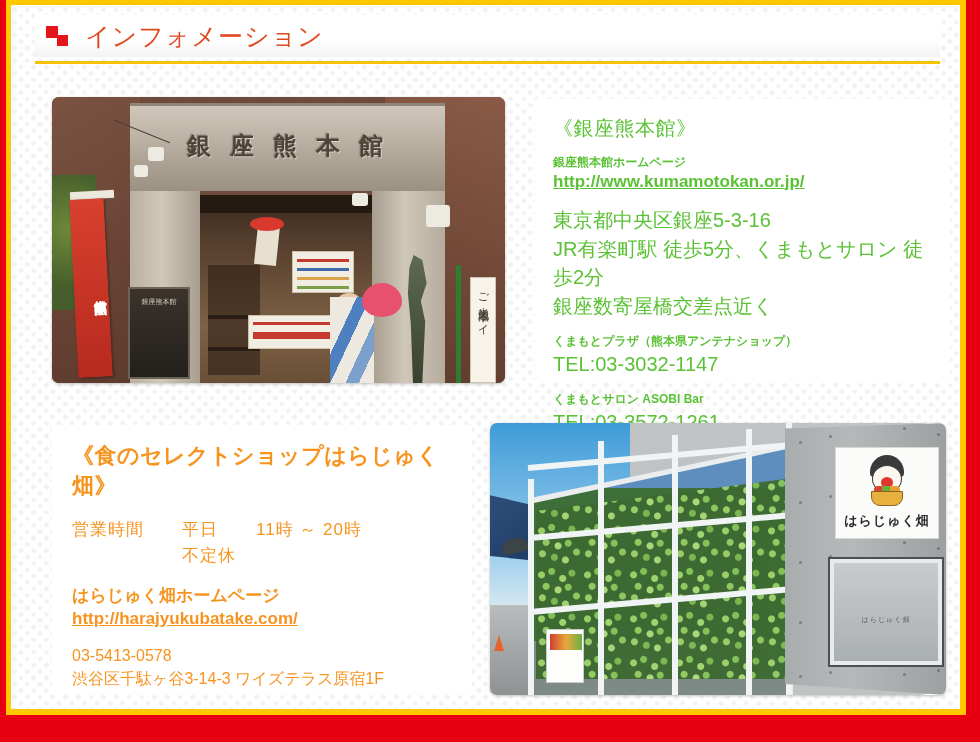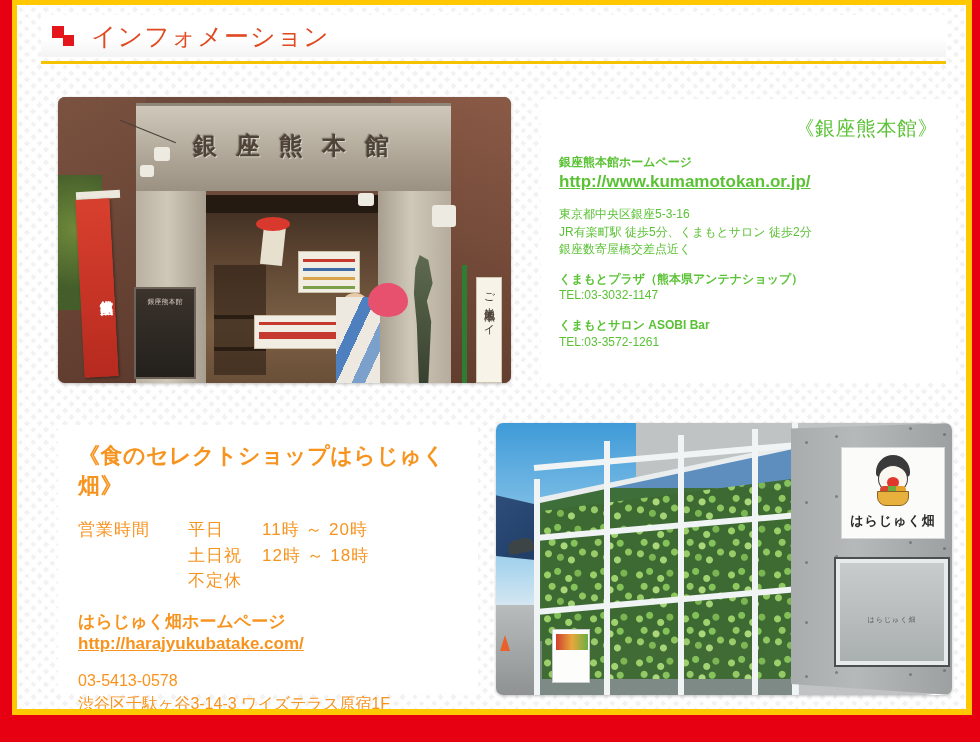--- a/index.html
+++ b/index.html
@@ -12,21 +12,21 @@
 
   
   #page {
     position: relative;
     width: 980px;
     height: 742px;
     background: #E60012;           
   }
   .gold-frame {
     position: absolute;
-    left: 12px; top: 0px;
+    left: 6px; top: 0px;
     width: 960px; height: 715px;
     background: #FFC800;           
     padding: 5px 6px 6px 5px;
   }
   .canvas {
     position: relative;
     width: 100%; height: 100%;
     background-color: #F2F2F2;
     background-image:
       repeating-linear-gradient(45deg,
@@ -90,25 +90,24 @@
   .panel-inner { padding: 0; }
   .sect { margin-bottom: 13px; }
   .sect:last-child { margin-bottom: 0; }
 
   .title-green {
     color: #5BC236;
     font-size: 20px;
     font-weight: 400;
     letter-spacing: .5px;
     margin-bottom: 12px;
-    text-align: right;
   }
   .green { color: #5BC236; }
   .g-bold { font-weight: bold; font-size: 12px; line-height: 1.38; }
-  .g-norm { font-size: 12px; line-height: 1.42; }
+  .g-norm { font-size: 20px; line-height: 1.42; }
   a.g-link {
     color: #5BC236;
     font-size: 17px;
     font-weight: bold;
     text-decoration: underline;
     display: inline-block;
     line-height: 1.35;
   }
 
   .title-orange {
@@ -380,25 +379,20 @@
           <div class="title-orange">《食のセレクトショップはらじゅく畑》</div>
 
           <div class="hours">
             <div class="hrow">
               <div class="hcell lbl">営業時間</div>
               <div class="hcell day">平日</div>
               <div class="hcell time">11時 ～ 20時</div>
             </div>
             <div class="hrow">
               <div class="hcell lbl"></div>
-              <div class="hcell day">土日祝</div>
-              <div class="hcell time">12時 ～ 18時</div>
-            </div>
-            <div class="hrow">
-              <div class="hcell lbl"></div>
               <div class="hcell day">不定休</div>
               <div class="hcell time"></div>
             </div>
           </div>
 
           <div class="sect">
             <div class="orange o-bold">はらじゅく畑ホームページ</div>
             <a class="o-link" href="#">http://harajyukubatake.com/</a>
           </div>
 

